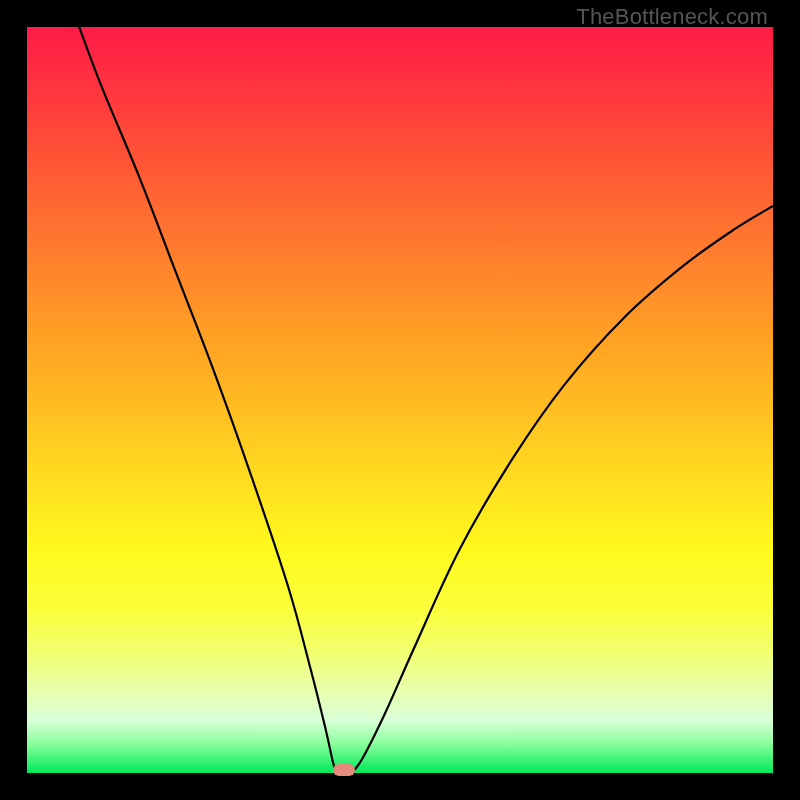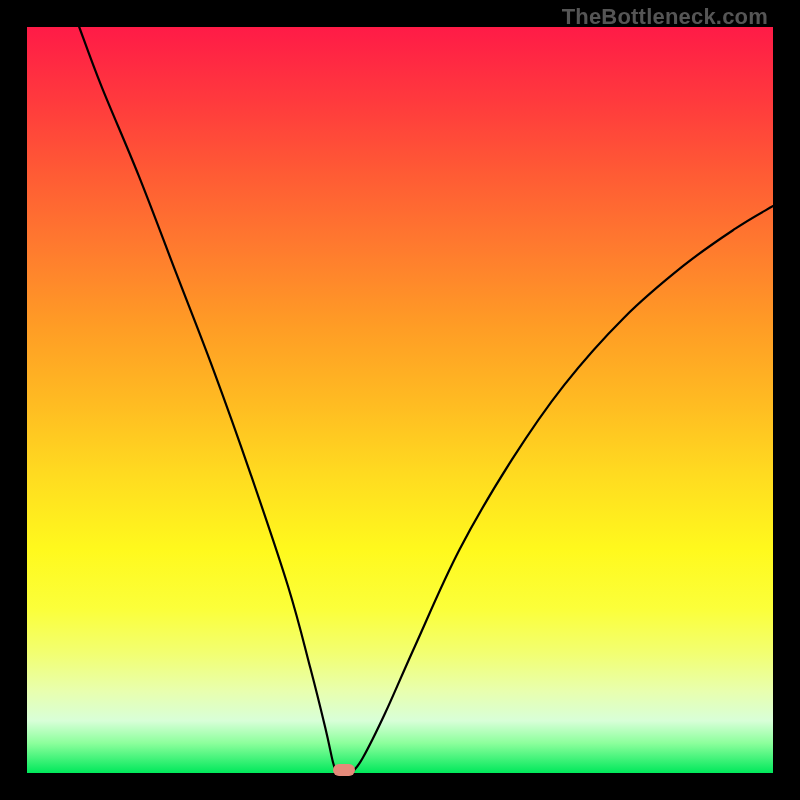--- a/index.html
+++ b/index.html
@@ -39,21 +39,21 @@
       #8cff9c 96%,
       #00e85b 100%
     );
   }
   .watermark {
     position: absolute;
     top: 4px;
     right: 32px;
     color: #555;
     font-size: 22px;
-    font-weight: 700;
+    font-weight: 400;
     letter-spacing: 0.2px;
     z-index: 10;
   }
   .marker {
     position: absolute;
     height: 12px;
     background: #e58a7a;
     border-radius: 6px;
     z-index: 5;
   }

